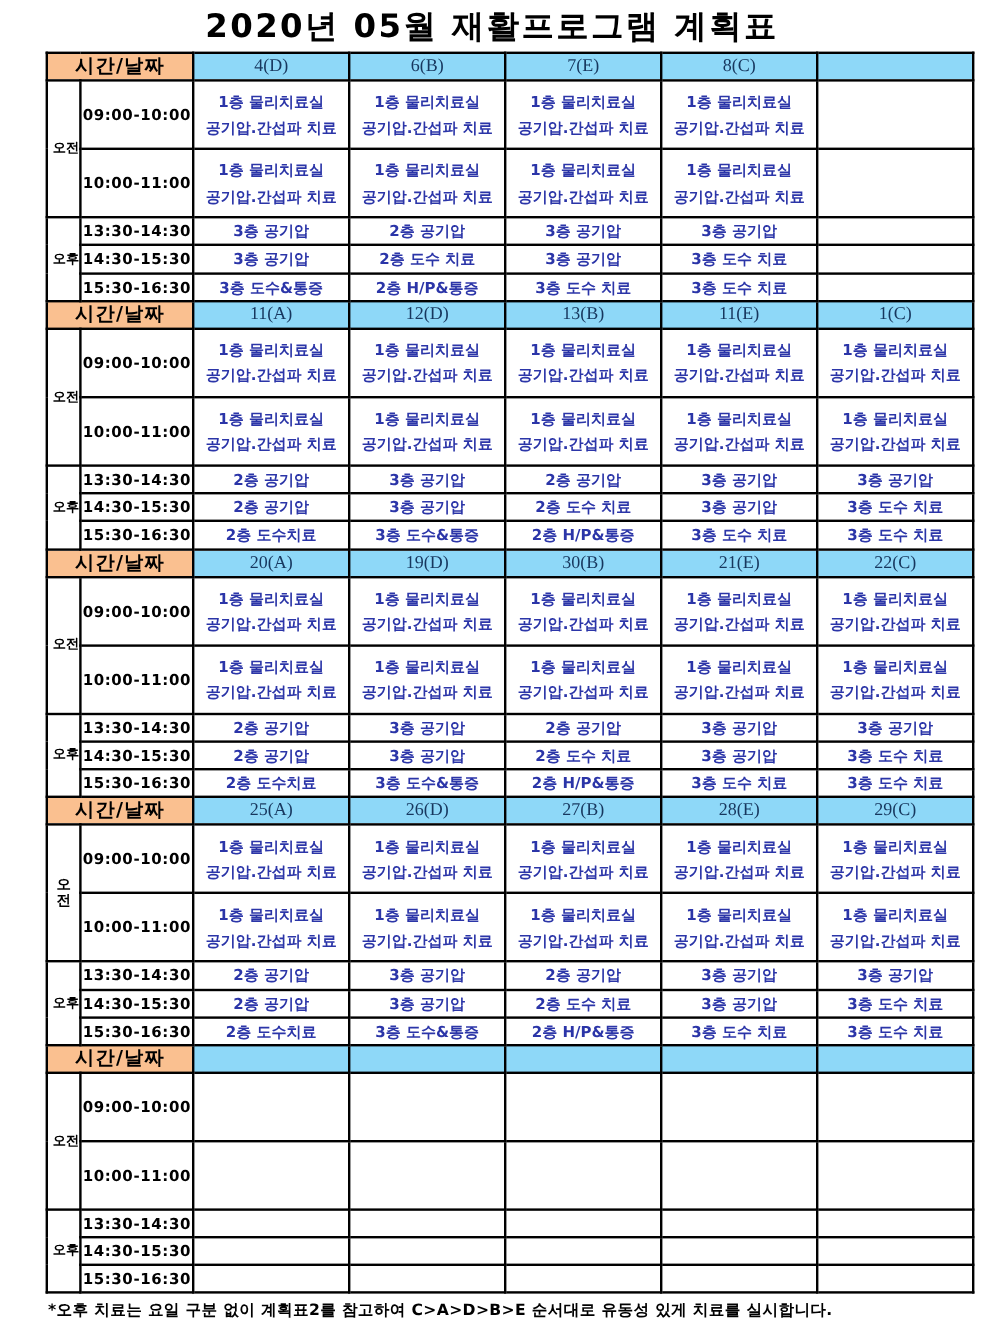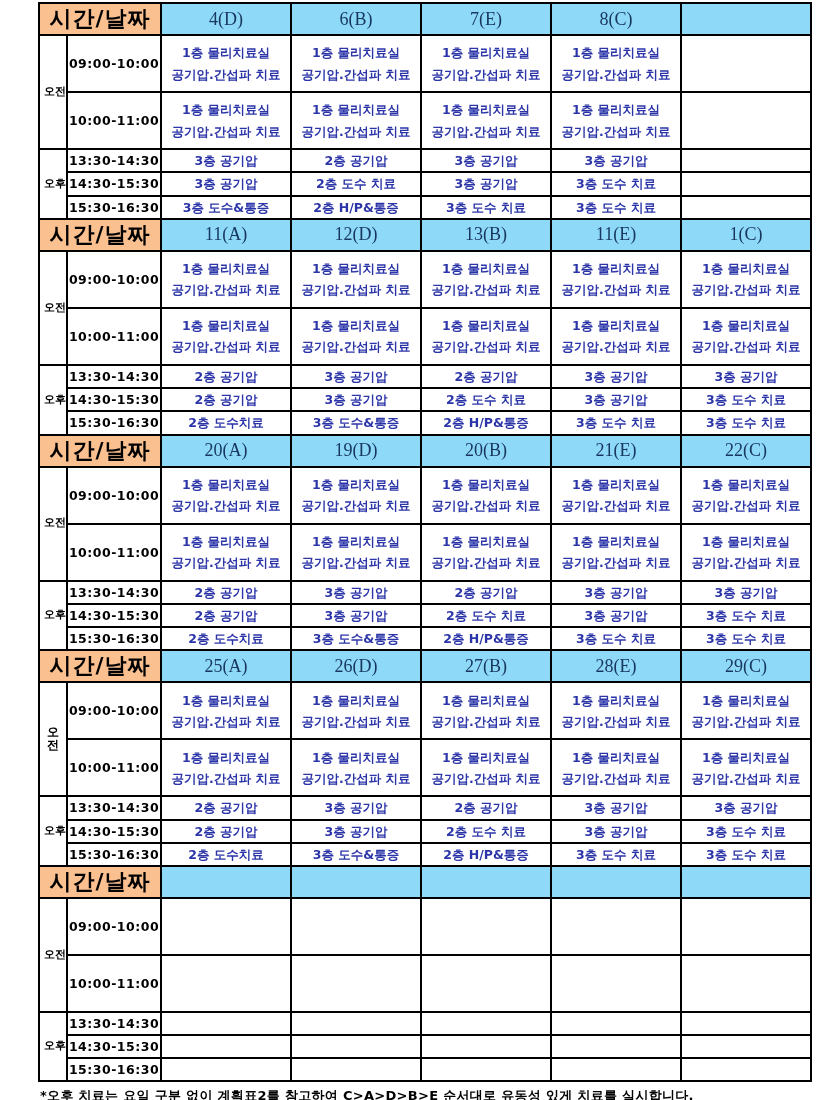--- a/index.html
+++ b/index.html
@@ -8,35 +8,36 @@
   .title{margin:2px 0 3px 0;text-align:center;font-size:27px;font-weight:800;
          letter-spacing:2px;color:#000;font-family:"DejaVu Sans",sans-serif;}
   table.schedule{border-collapse:collapse;table-layout:fixed;margin-left:38px;width:774px;}
   table.schedule td,table.schedule th{border:2px solid #000;padding:0;overflow:hidden;}
   col.c-label{width:28px;}
   col.c-time{width:94px;}
   col.c-day{width:130px;}
   tr.hdr-row{height:21px;}
   tr.am-row{height:57px;}
   tr.pm-row{height:23px;}
-  th.corner-header{background:var(--header-orange,#fac090);color:#000;font-size:22px;
+  th.corner-header{background:var(--header-orange,#fac090);color:#000;font-size:16px;
                    font-weight:800;letter-spacing:1px;}
   th.date-header{background:var(--header-blue,#8ed8f8);color:var(--date-text,#17375e);
-                 font-weight:400;font-size:18px;font-family:"Liberation Serif",serif;}
+                 font-weight:400;font-size:15px;font-family:"Liberation Serif",serif;}
   td.rowlabel{font-size:11px;font-weight:700;text-align:right;color:#000;line-height:1.1;}
   td.rowlabel.wrap{font-size:12px;word-break:break-all;padding:0 7px;}
   td.time{font-size:12.5px;font-weight:700;text-align:center;color:#000;letter-spacing:0.5px;margin-top:17px;}
   td.cell{font-size:12.5px;font-weight:700;text-align:center;
           color:var(--cell-text,#2b35a8);line-height:1.7;}
   .footnote{margin:5px 0 0 40px;font-size:13px;font-weight:700;color:#000;letter-spacing:0.3px;}
 </style>
 </head>
 <body>
 
 <div class="page">
+  <h1 class="title">2020년  05월  재활프로그램  계획표</h1>
 
   <table class="schedule">
     <colgroup>
       <col class="c-label">
         <col class="c-time">
       <col class="c-day">
         <col class="c-day">
         <col class="c-day">
         <col class="c-day">
         <col class="c-day">
@@ -193,21 +194,21 @@
           <td class="cell pm-cell">2층 도수치료</td>
           <td class="cell pm-cell">3층 도수&amp;통증</td>
           <td class="cell pm-cell">2층 H/P&amp;통증</td>
           <td class="cell pm-cell">3층 도수 치료</td>
           <td class="cell pm-cell">3층 도수 치료</td>
         </tr>
         <tr class="hdr-row">
           <th class="corner-header" colspan="2">시간/날짜</th>
           <th class="date-header">20(A)</th>
           <th class="date-header">19(D)</th>
-          <th class="date-header">20(B)</th>
+          <th class="date-header">30(B)</th>
           <th class="date-header">21(E)</th>
           <th class="date-header">22(C)</th>
         </tr>
         <tr class="am-row">
           <td class="rowlabel" rowspan="2">오전</td>
           <td class="time">09:00-10:00</td>
           <td class="cell am-cell">
             <div>1층 물리치료실</div>
             <div>공기압.간섭파 치료</div>
           </td>

